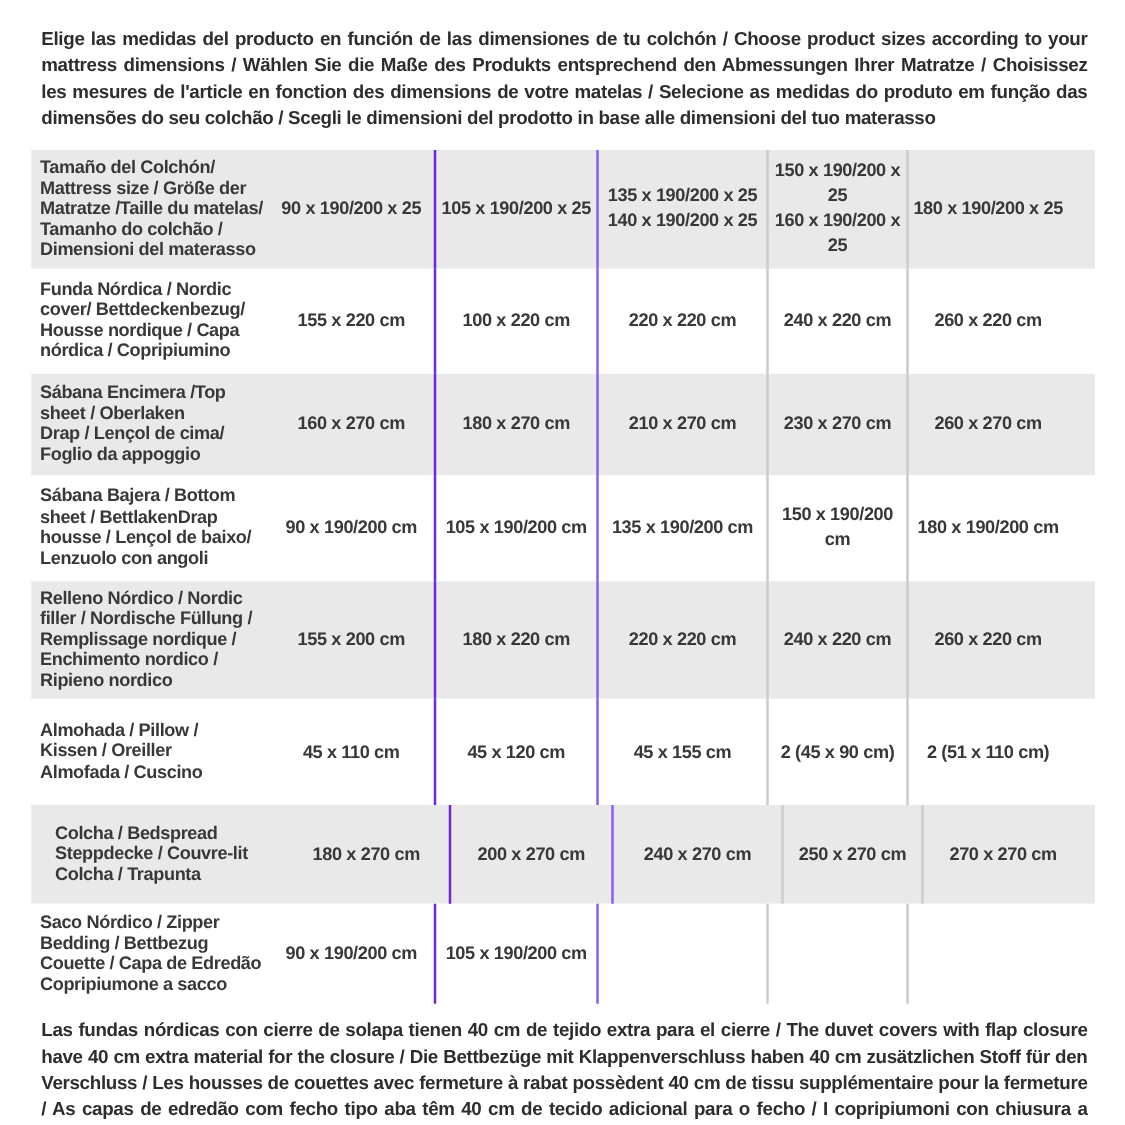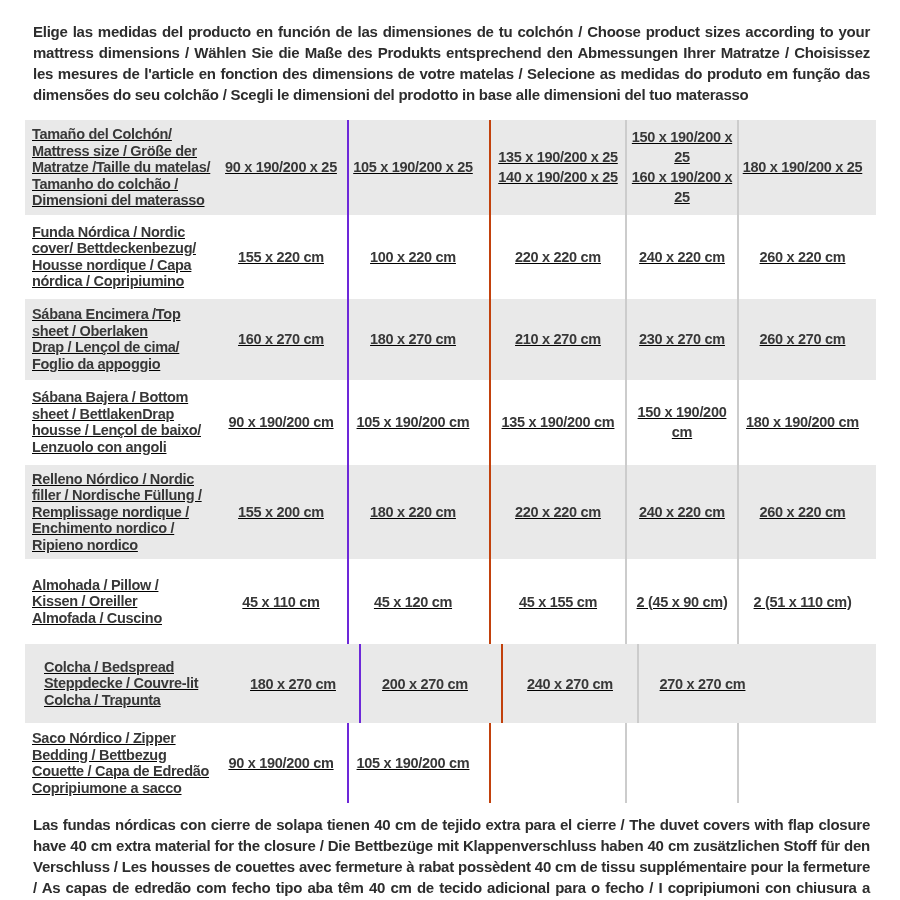--- a/index.html
+++ b/index.html
@@ -28,21 +28,20 @@
     white-space: normal;
   }
   .size-table {
     margin: 15px 24px 0 25px;
     width: 851px;
     border-collapse: collapse;
   }
   .trow {
     display: flex;
     align-items: center;
-    text-decoration: underline;
   }
   .trow:nth-child(odd)  { background: #e9e9e9; }
   .trow:nth-child(even) { background: #ffffff; }
   .trow:nth-child(1) { min-height: 94px; }
   .trow:nth-child(2) { min-height: 84px; }
   .trow:nth-child(3) { min-height: 81px; }
   .trow:nth-child(4) { min-height: 85px; }
   .trow:nth-child(5) { min-height: 91px; }
   .trow:nth-child(6) { min-height: 85px; }
   .trow:nth-child(7) { min-height: 79px; padding-left: 12px; }
@@ -64,21 +63,21 @@
     line-height: 16.5px;
     text-align: left;
   }
   .cell.val {
     justify-content: center;
     text-align: center;
     line-height: 20px;
   }
   .c1 { width: 132px; }
   .c2 { width: 130px; border-left: 2px solid #6d28d9; }
-  .c3 { width: 136px; border-left: 2px solid #c2410c; margin-left: 12px; }
+  .c3 { width: 136px; border-left: 2px solid #8b5cf6; }
   .c4 { width: 112px; border-left: 2px solid #cccccc; }
   .c5 { width: 129px; border-left: 2px solid #cccccc; }
   .footnote {
     margin: 11px 30px 0 33px;
     font-size: 15px;
     font-weight: 700;
     line-height: 21px;
     letter-spacing: -0.25px;
     color: #2d2d2d;
     text-align: justify;
@@ -168,20 +167,21 @@
       <div class="cell val c5">2 (51 x 110 cm)</div>
     </div>
 
     <div class="trow">
       <div class="cell label">Colcha / Bedspread
 Steppdecke / Couvre-lit
 Colcha / Trapunta</div>
       <div class="cell val c1">180 x 270 cm</div>
       <div class="cell val c2">200 x 270 cm</div>
       <div class="cell val c3">240 x 270 cm</div>
+      <div class="cell val c4">250 x 270 cm</div>
       <div class="cell val c5">270 x 270 cm</div>
     </div>
 
     <div class="trow">
       <div class="cell label">Saco Nórdico / Zipper
 Bedding / Bettbezug
 Couette  / Capa de Edredão
 Copripiumone a sacco</div>
       <div class="cell val c1">90 x 190/200 cm</div>
       <div class="cell val c2">105 x 190/200 cm</div>

